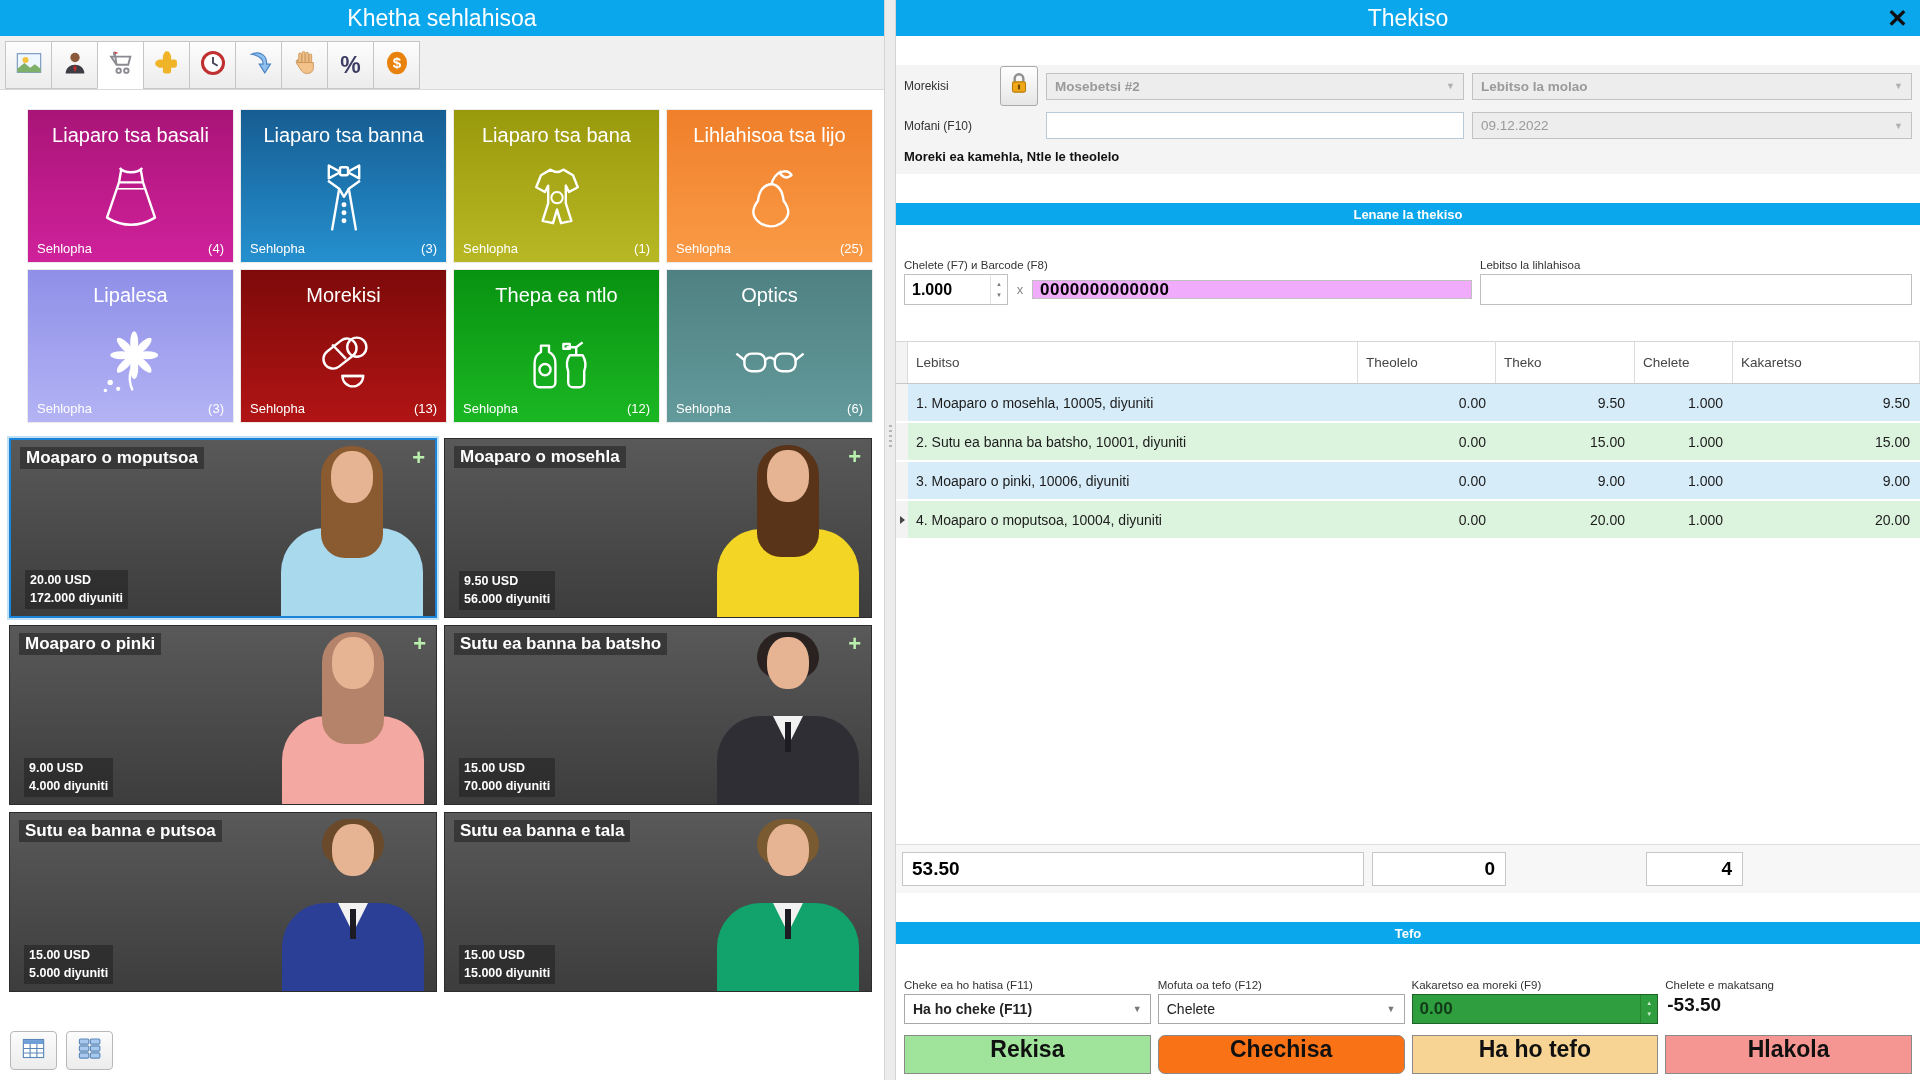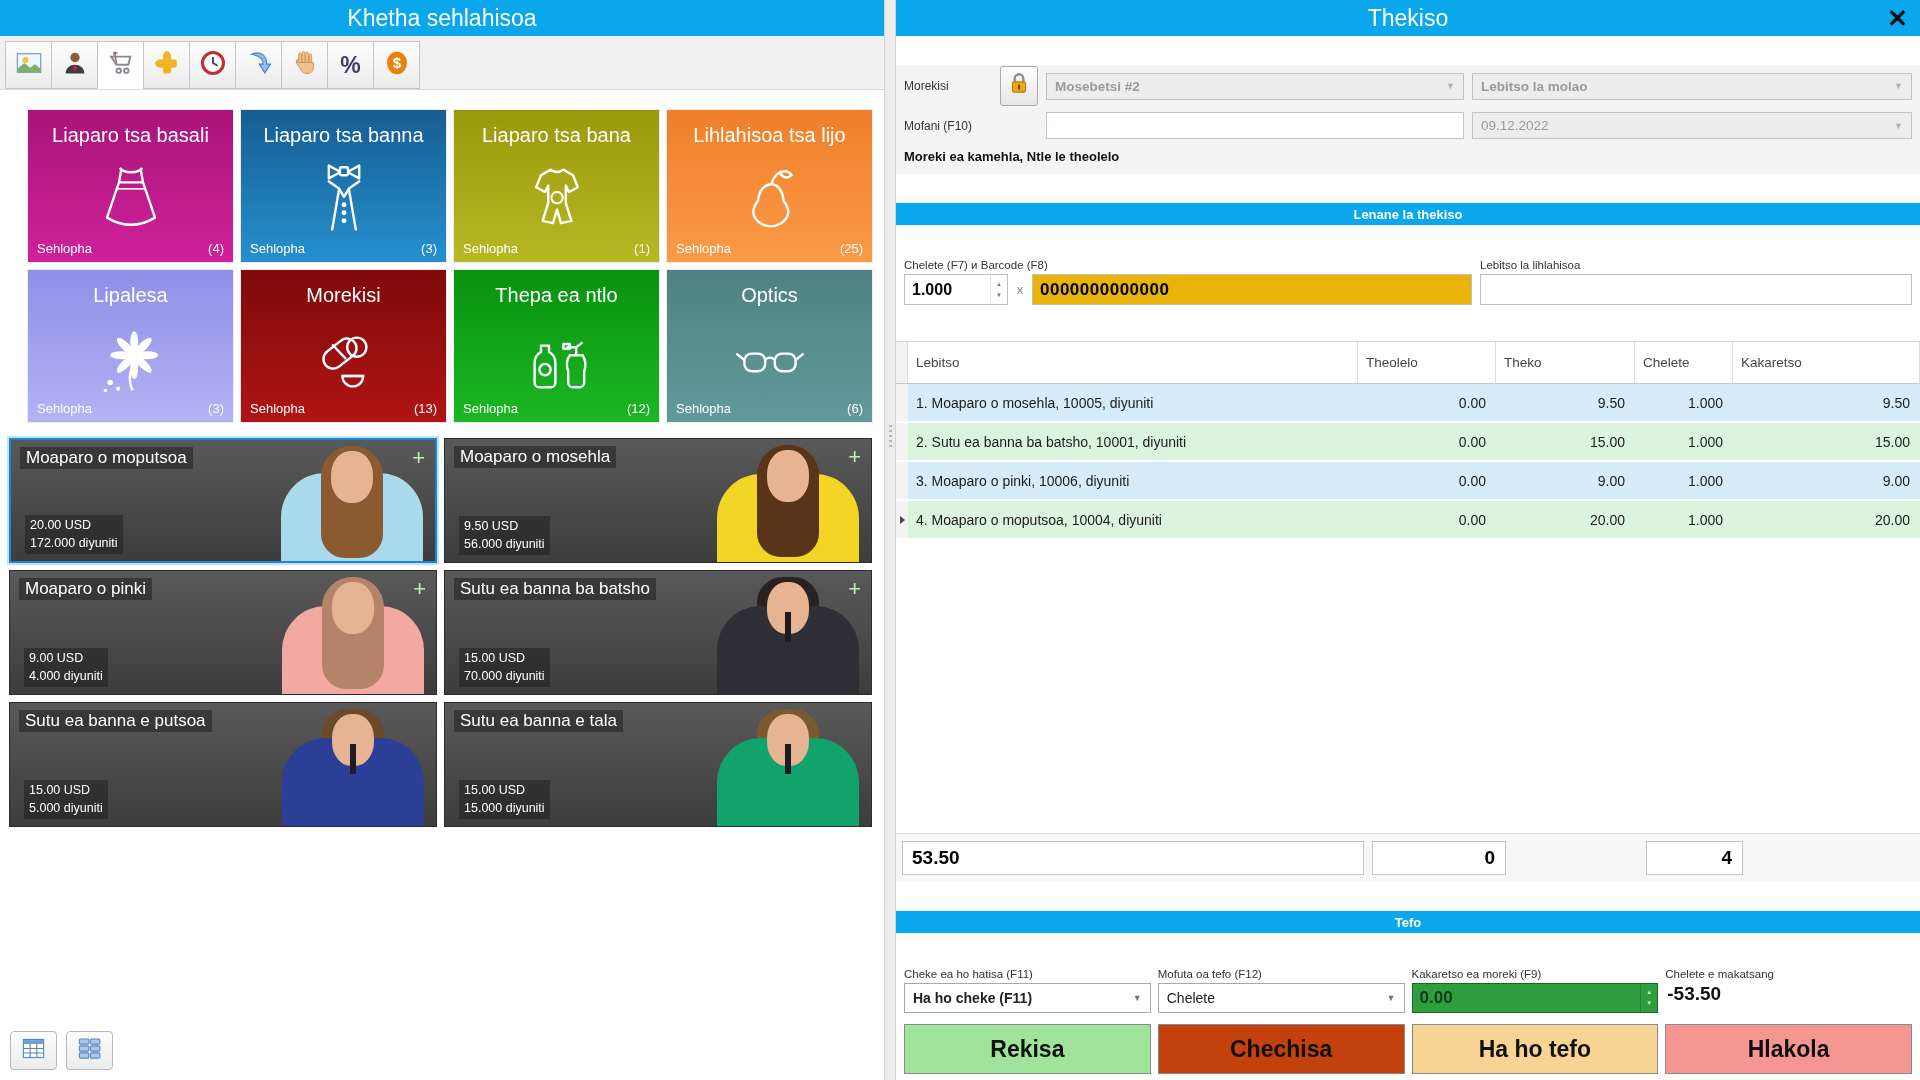--- a/index.html
+++ b/index.html
@@ -19,21 +19,21 @@
 .glyph-icon { font-size:23px; font-weight:bold; color:#3c3c64; }
 
 .categories { display:grid; grid-template-columns:repeat(4,1fr); gap:8px; padding:20px 12px 8px 28px; flex-shrink:0; }
 .cat-tile { height:152px; position:relative; color:#fff; background:linear-gradient(180deg,var(--c1),var(--c2)); display:flex; flex-direction:column; align-items:center; box-shadow:0 0 0 1px rgba(0,0,0,.08); }
 .cat-name { margin-top:14px; font-size:20px; white-space:nowrap; }
 .cat-icon { flex:1; display:flex; align-items:center; justify-content:center; }
 .cat-icon svg { width:80px; height:80px; margin-top:-10px; }
 .cat-footer { position:absolute; left:0; right:0; bottom:0; display:flex; justify-content:space-between; padding:4px 9px 6px; font-size:13px; }
 
 .products { display:grid; grid-template-columns:1fr 1fr; gap:7px; padding:8px 12px 0 9px; flex-shrink:0; }
-.prod-tile { height:125px; position:relative; background:linear-gradient(#595959,#3d3d3d); color:#fff; overflow:hidden; border:1px solid #2c2c2c; }
+.prod-tile { height:180px; position:relative; background:linear-gradient(#595959,#3d3d3d); color:#fff; overflow:hidden; border:1px solid #2c2c2c;font-weight:bold; }
 .prod-tile.selected { border:2px solid #1b83d8; box-shadow:0 0 0 2px #bfe2f7; }
 .prod-name { position:absolute; top:7px; left:9px; font-size:17px; background:rgba(25,25,25,.5); padding:1px 6px; z-index:6; }
 .prod-plus { position:absolute; top:5px; right:10px; color:#b9f0ae; font-size:22px; z-index:6; }
 .prod-info { position:absolute; left:14px; bottom:7px; font-size:12.5px; line-height:1.5; background:rgba(25,25,25,.45); padding:1px 5px; z-index:6; }
 .photo { position:absolute; top:0; bottom:0; right:4px; width:158px; }
 .photo .torso { position:absolute; bottom:0; left:50%; transform:translateX(-50%); width:142px; height:88px; background:var(--garment); border-radius:44px 44px 0 0; z-index:3; }
 .photo .hair { position:absolute; top:6px; left:50%; transform:translateX(-50%); width:62px; height:112px; background:var(--hair); border-radius:30px 30px 24px 24px; z-index:4; }
 .photo.short-hair .hair { height:46px; z-index:2; }
 .photo .head { position:absolute; top:11px; left:50%; transform:translateX(-50%); width:42px; height:52px; background:#e6b492; border-radius:46%; z-index:5; }
 .photo .shirt { position:absolute; bottom:58px; left:50%; transform:translateX(-50%); width:0; height:0; border-left:15px solid transparent; border-right:15px solid transparent; border-top:30px solid #f2f2f2; z-index:4; }
@@ -67,21 +67,21 @@
 
 .entry-area { padding:5px 8px 7px; flex-shrink:0; }
 .entry-cols { display:flex; }
 .col-left { width:568px; flex-shrink:0; }
 .col-right { flex:1; margin-left:8px; display:flex; flex-direction:column; }
 .small-label { font-size:11.5px; color:#333; margin-bottom:3px; }
 .entry-row { display:flex; align-items:center; }
 .qty-box { width:104px; height:31px; border:1px solid #c0c0c0; background:#fff; display:flex; align-items:center; font-weight:bold; font-size:16px; padding-left:7px; }
 .spin { margin-left:auto; align-self:stretch; display:flex; flex-direction:column; justify-content:center; width:17px; border-left:1px solid #e2e2e2; align-items:center; font-size:6px; color:#777; line-height:1.8; }
 .times { width:24px; text-align:center; color:#888; font-size:13px; }
-.barcode-box { flex:1; height:31px; border:1px solid #c0c0c0; background:#eab308; font-weight:bold; font-size:17px; letter-spacing:.5px; display:flex; align-items:center; padding-left:7px; }
+.barcode-box { flex:1; height:19px; border:1px solid #c0c0c0; background:#f0abfc; font-weight:bold; font-size:17px; letter-spacing:.5px; display:flex; align-items:center; padding-left:7px; }
 .name-input { height:31px; border:1px solid #c0c0c0; background:#fff; }
 
 .sale-table { flex:1; display:flex; flex-direction:column; border-top:1px solid #d5d5d5; min-height:0; }
 .t-head, .t-row { display:grid; grid-template-columns:12px 450px 138px 139px 98px 1fr; flex-shrink:0; }
 .t-head { height:42px; background:#fff; border-bottom:1px solid #c8c8c8; }
 .t-head > div { border-right:1px solid #dcdcdc; display:flex; align-items:center; padding-left:8px; font-size:13.5px; color:#444; }
 .t-row { height:39px; border-bottom:2px solid #fff; font-size:14px; color:#1c1c1c; }
 .t-row.blue > div { background:#d6ecf9; }
 .t-row.green > div { background:#dcf3de; }
 .t-row > div { display:flex; align-items:center; }
@@ -99,21 +99,21 @@
 
 .payment-area { padding:3px 8px 6px; background:#fff; flex-shrink:0; }
 .pay-grid { display:grid; grid-template-columns:repeat(4,1fr); gap:7px; margin-top:3px; }
 .pay-label { font-size:11.5px; color:#333; margin-bottom:3px; }
 .pay-combo { height:30px; border:1px solid #a8a8a8; background:#fff; display:flex; align-items:center; padding:0 8px; font-size:14px; color:#222; }
 .pay-combo.bold { font-weight:bold; }
 .pay-combo .arrow { margin-left:auto; font-size:9px; color:#777; }
 .green-input { height:30px; background:#2f9e3f; border:1px solid #1c6426; color:#123a18; font-weight:bold; font-size:17px; display:flex; align-items:center; padding-left:7px; }
 .green-input .spin { border-left:1px solid #26842f; color:#cfe9cf; }
 .change-value { font-size:19px; font-weight:bold; color:#111; display:flex; align-items:center; padding-left:2px; }
-.pay-btn { height:50px; border:1px solid #8a8a8a; font-size:23px; font-weight:bold; color:#101010; display:flex; align-items:center; justify-content:center; margin-top:4px; }
+.pay-btn { height:39px; border:1px solid #8a8a8a; font-size:23px; font-weight:bold; color:#101010; display:flex; justify-content:center; margin-top:4px; }
 </style>
 </head>
 <body>
 
 <div class="left-panel">
   <div class="titlebar">Khetha sehlahisoa</div>
 
   <div class="toolbar">
     <div class="tool-btn">
       <span><svg viewBox="0 0 24 24" width="28" height="28">
@@ -567,21 +567,21 @@
             </span>
           </div>
       </div>
       <div>
         <div class="pay-label">Chelete e makatsang</div>
         <div class="change-value">-53.50</div>
       </div>
       <div class="pay-btn" style="background: rgb(159, 228, 154);">
           <span>Rekisa</span>
         </div>
-      <div class="pay-btn" style="background: #c2410c;">
+      <div class="pay-btn" style="background: #f97316; border-radius: 7px;">
           <span>Chechisa</span>
         </div>
       <div class="pay-btn" style="background: rgb(248, 212, 148);">
           <span>Ha ho tefo</span>
         </div>
       <div class="pay-btn" style="background: rgb(245, 150, 147);">
           <span>Hlakola</span>
         </div>
     </div>
   </div>

